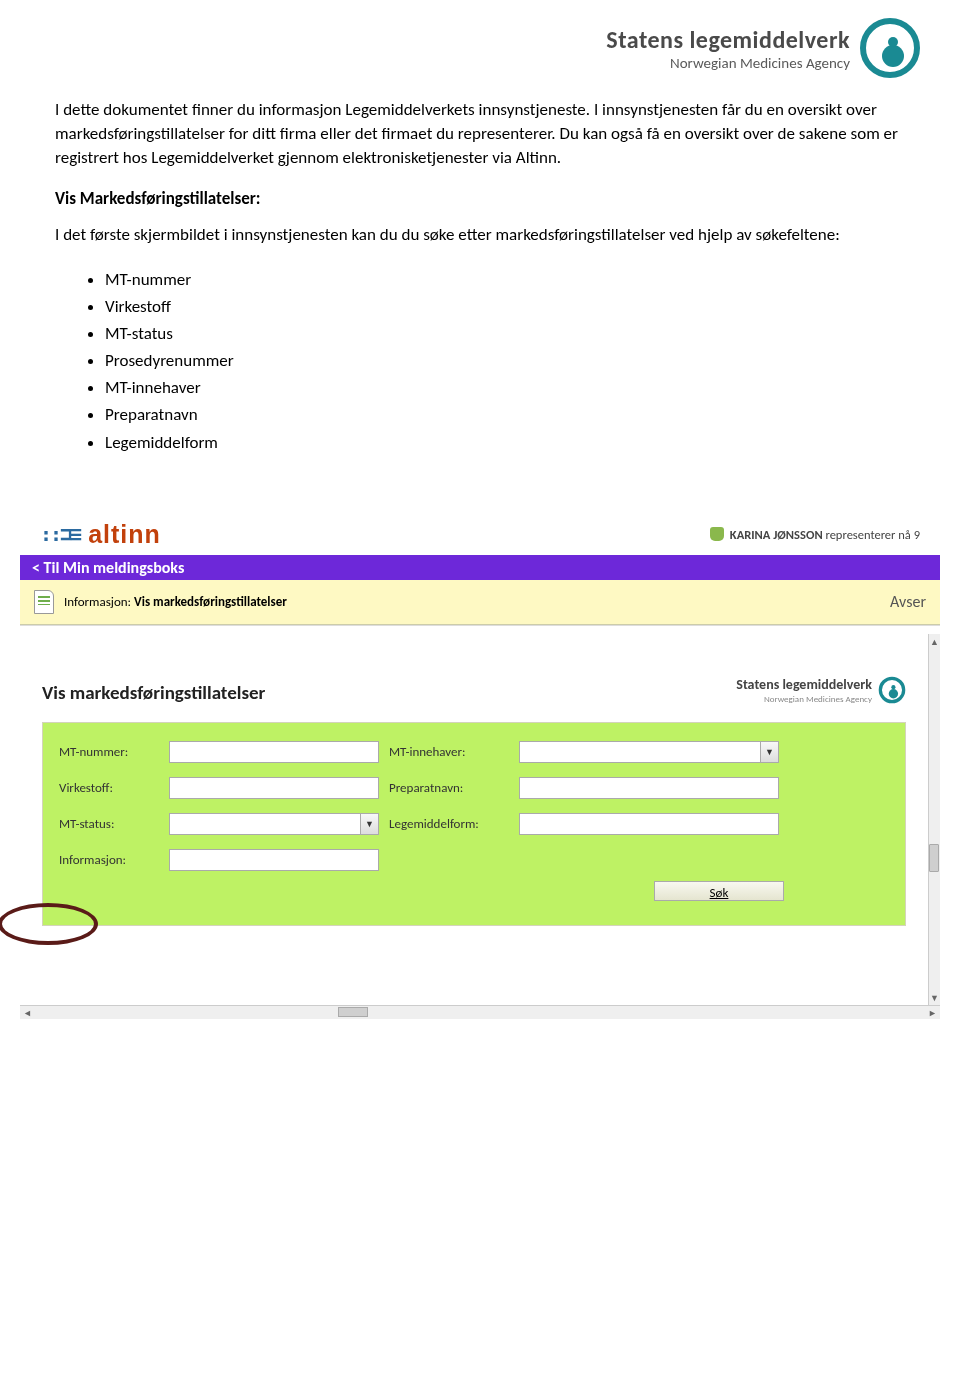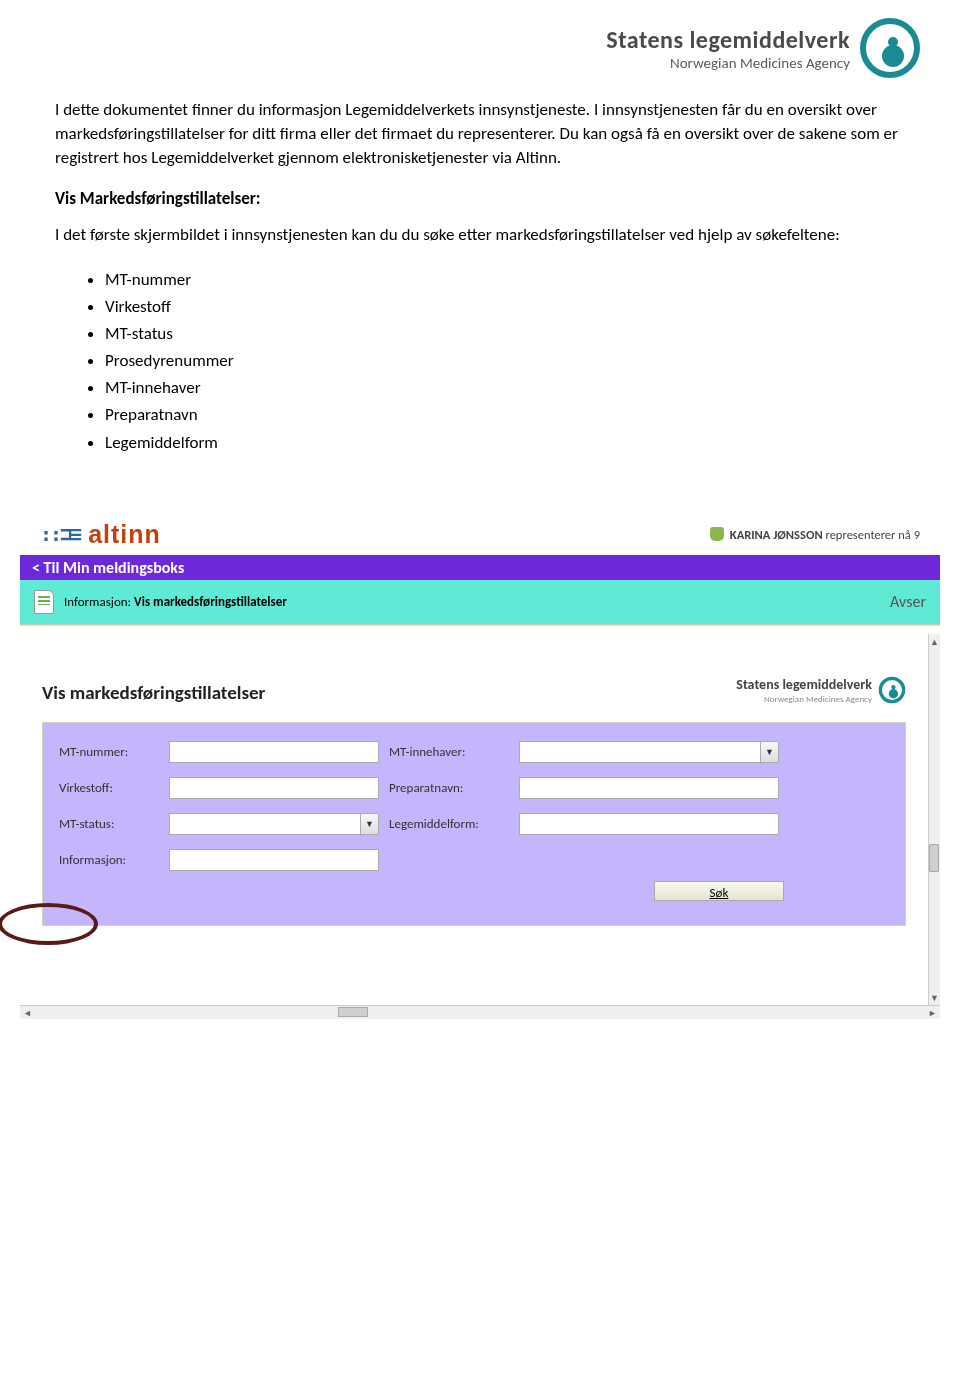--- a/index.html
+++ b/index.html
@@ -103,21 +103,21 @@
     position: relative;
   }
   .bar-nav {
     background: #6d28d9;
     color: #fff;
     font-size: 16px;
     font-weight: bold;
     padding: 3px 12px;
   }
   .infobar {
-    background: #5eead4;
+    background: #fef9c3;
     border-bottom: 1px solid #ccccaa;
     display: flex;
     justify-content: space-between;
     align-items: center;
     padding: 10px 14px;
     font-size: 13px;
   }
   .infobar-left {
     display: flex;
     align-items: center;
@@ -187,21 +187,21 @@
   .agency-mini {
     display: flex;
     align-items: center;
     gap: 6px;
     text-align: right;
   }
   .agency-mini .t1 { font-size: 14px; font-weight: bold; color: #444; display: block; }
   .agency-mini .t2 { font-size: 9px; color: #888; display: block; }
   .form-box {
     border: 1px solid #d4d4bb;
-    background: #c4b5fd;
+    background: #bef264;
     padding: 18px 16px 24px 16px;
   }
   .form-grid {
     display: grid;
     grid-template-columns: 100px 210px 120px 260px;
     row-gap: 14px;
     column-gap: 10px;
     align-items: center;
     font-size: 13px;
   }

